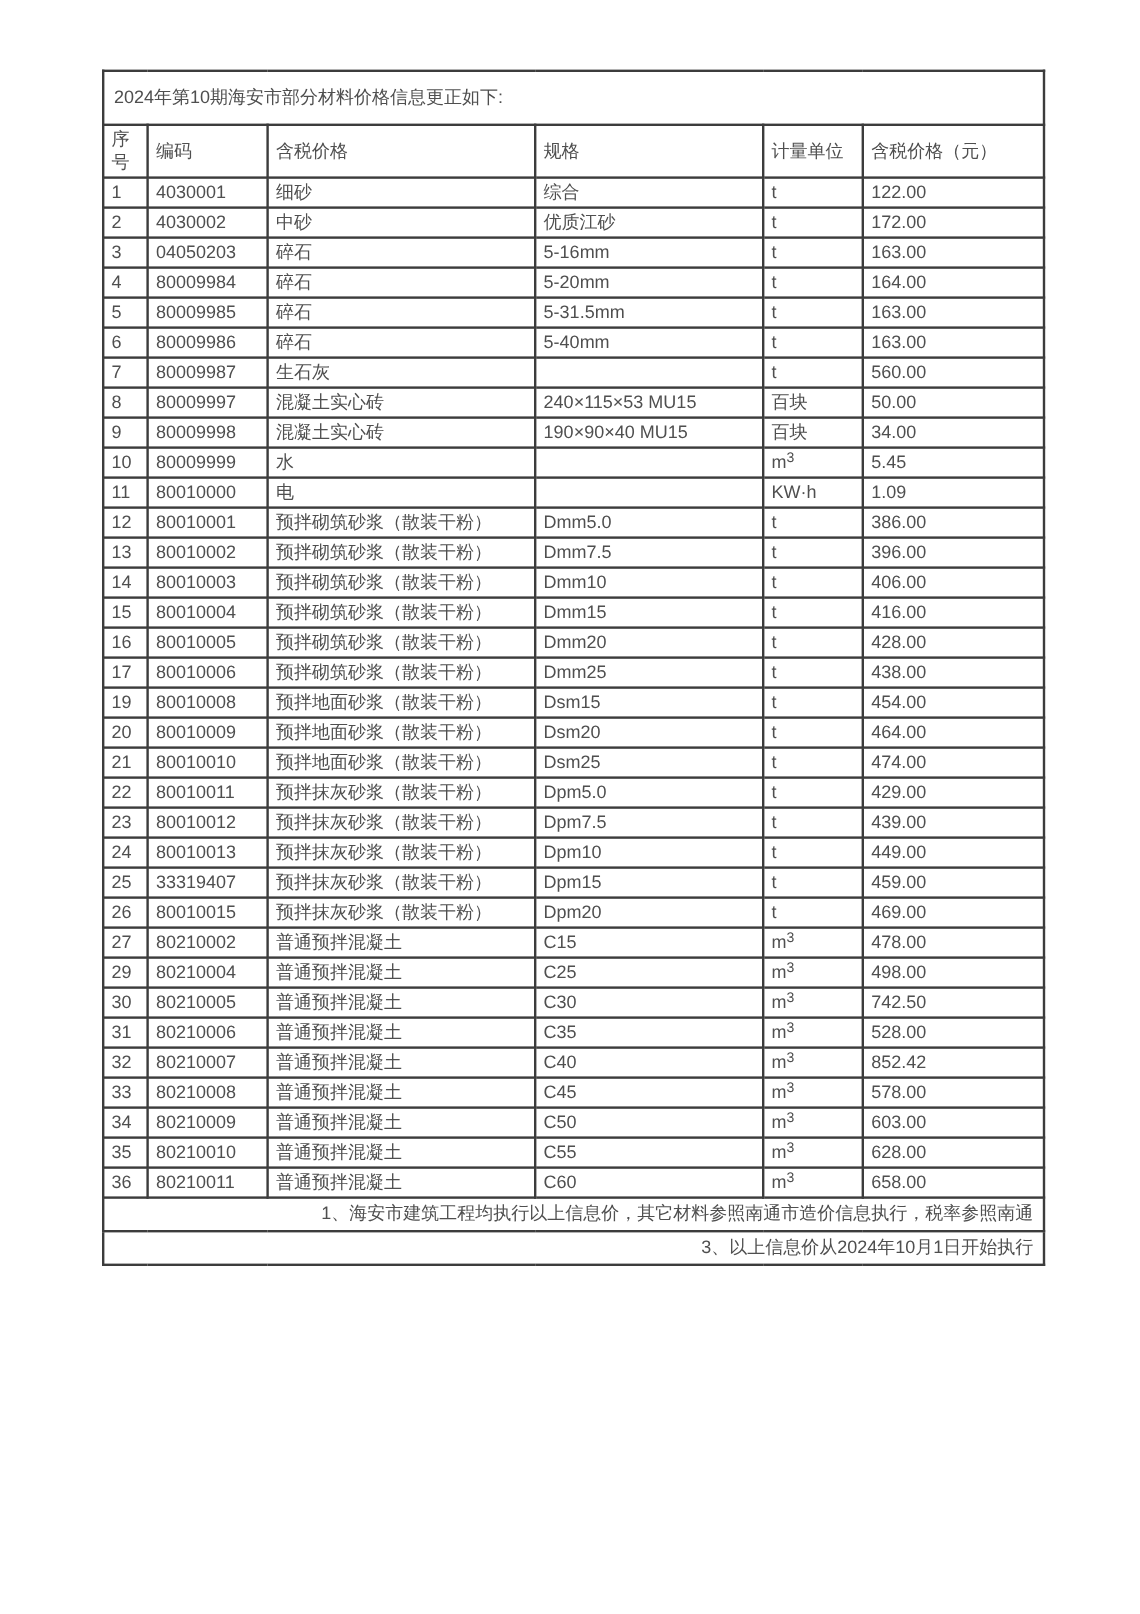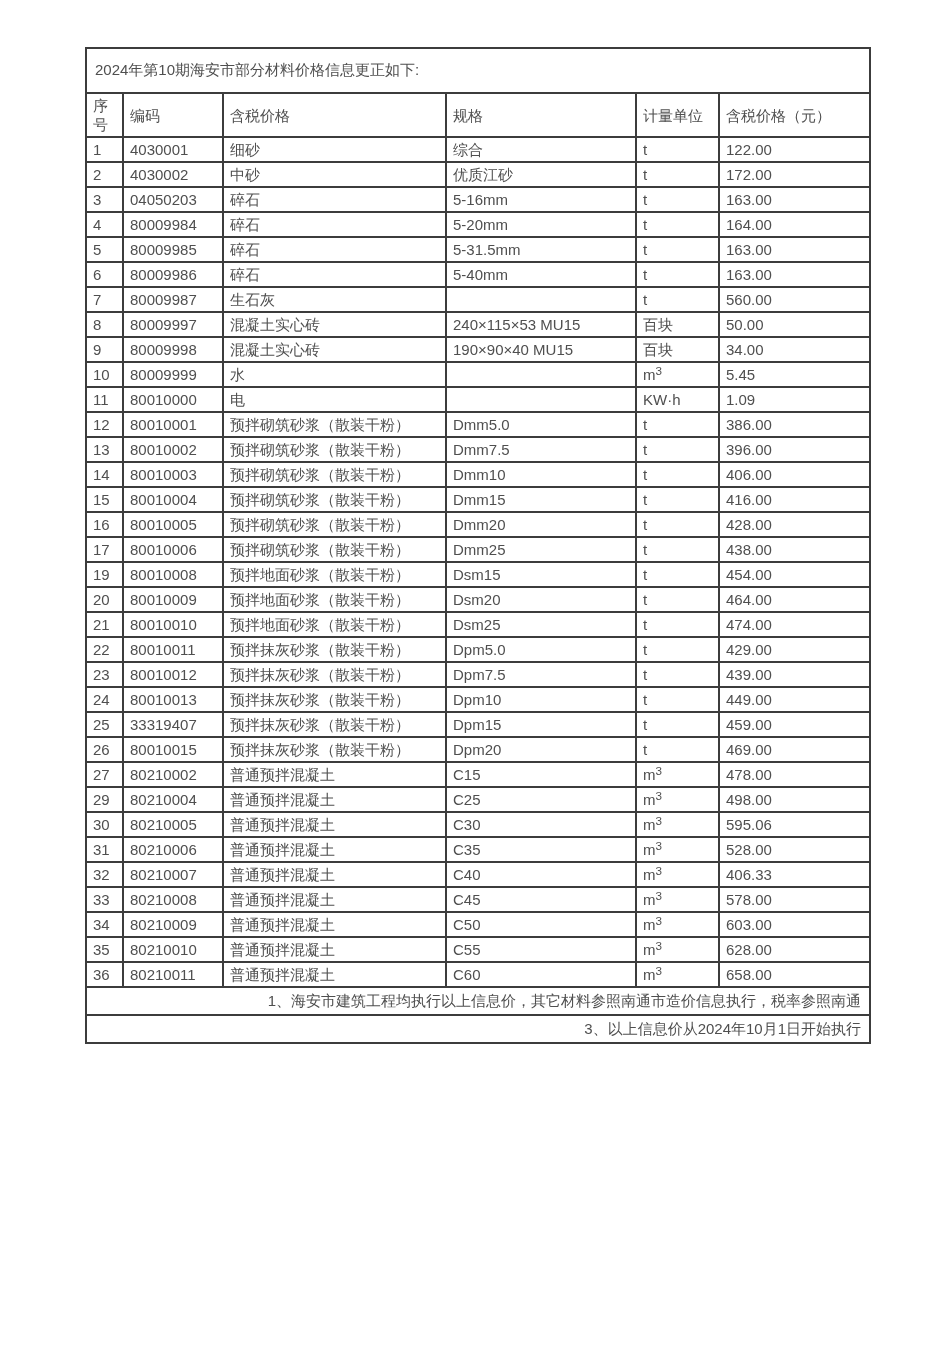--- a/index.html
+++ b/index.html
@@ -13,21 +13,21 @@
   .page {
     position: relative;
     width: 950px;
     height: 1345px;
     background: #ffffff;
     overflow: hidden;
   }
   .doc {
     position: absolute;
     left: 85px;
-    top: 47px;
+    top: 58px;
     width: 784px;
   }
   table.price-table {
     border-collapse: collapse;
     table-layout: fixed;
     width: 784px;
     color: #4f4f4f;
   }
   table.price-table td, table.price-table th {
     border: 2px solid #3c3c3c;
@@ -312,37 +312,37 @@
             <td>C25</td>
             <td>m<sup>3</sup></td>
             <td>498.00</td>
           </tr>
           <tr class="data-row">
             <td>30</td>
             <td>80210005</td>
             <td>普通预拌混凝土</td>
             <td>C30</td>
             <td>m<sup>3</sup></td>
-            <td>595.06</td>
+            <td>742.50</td>
           </tr>
           <tr class="data-row">
             <td>31</td>
             <td>80210006</td>
             <td>普通预拌混凝土</td>
             <td>C35</td>
             <td>m<sup>3</sup></td>
             <td>528.00</td>
           </tr>
           <tr class="data-row">
             <td>32</td>
             <td>80210007</td>
             <td>普通预拌混凝土</td>
             <td>C40</td>
             <td>m<sup>3</sup></td>
-            <td>406.33</td>
+            <td>852.42</td>
           </tr>
           <tr class="data-row">
             <td>33</td>
             <td>80210008</td>
             <td>普通预拌混凝土</td>
             <td>C45</td>
             <td>m<sup>3</sup></td>
             <td>578.00</td>
           </tr>
           <tr class="data-row">

